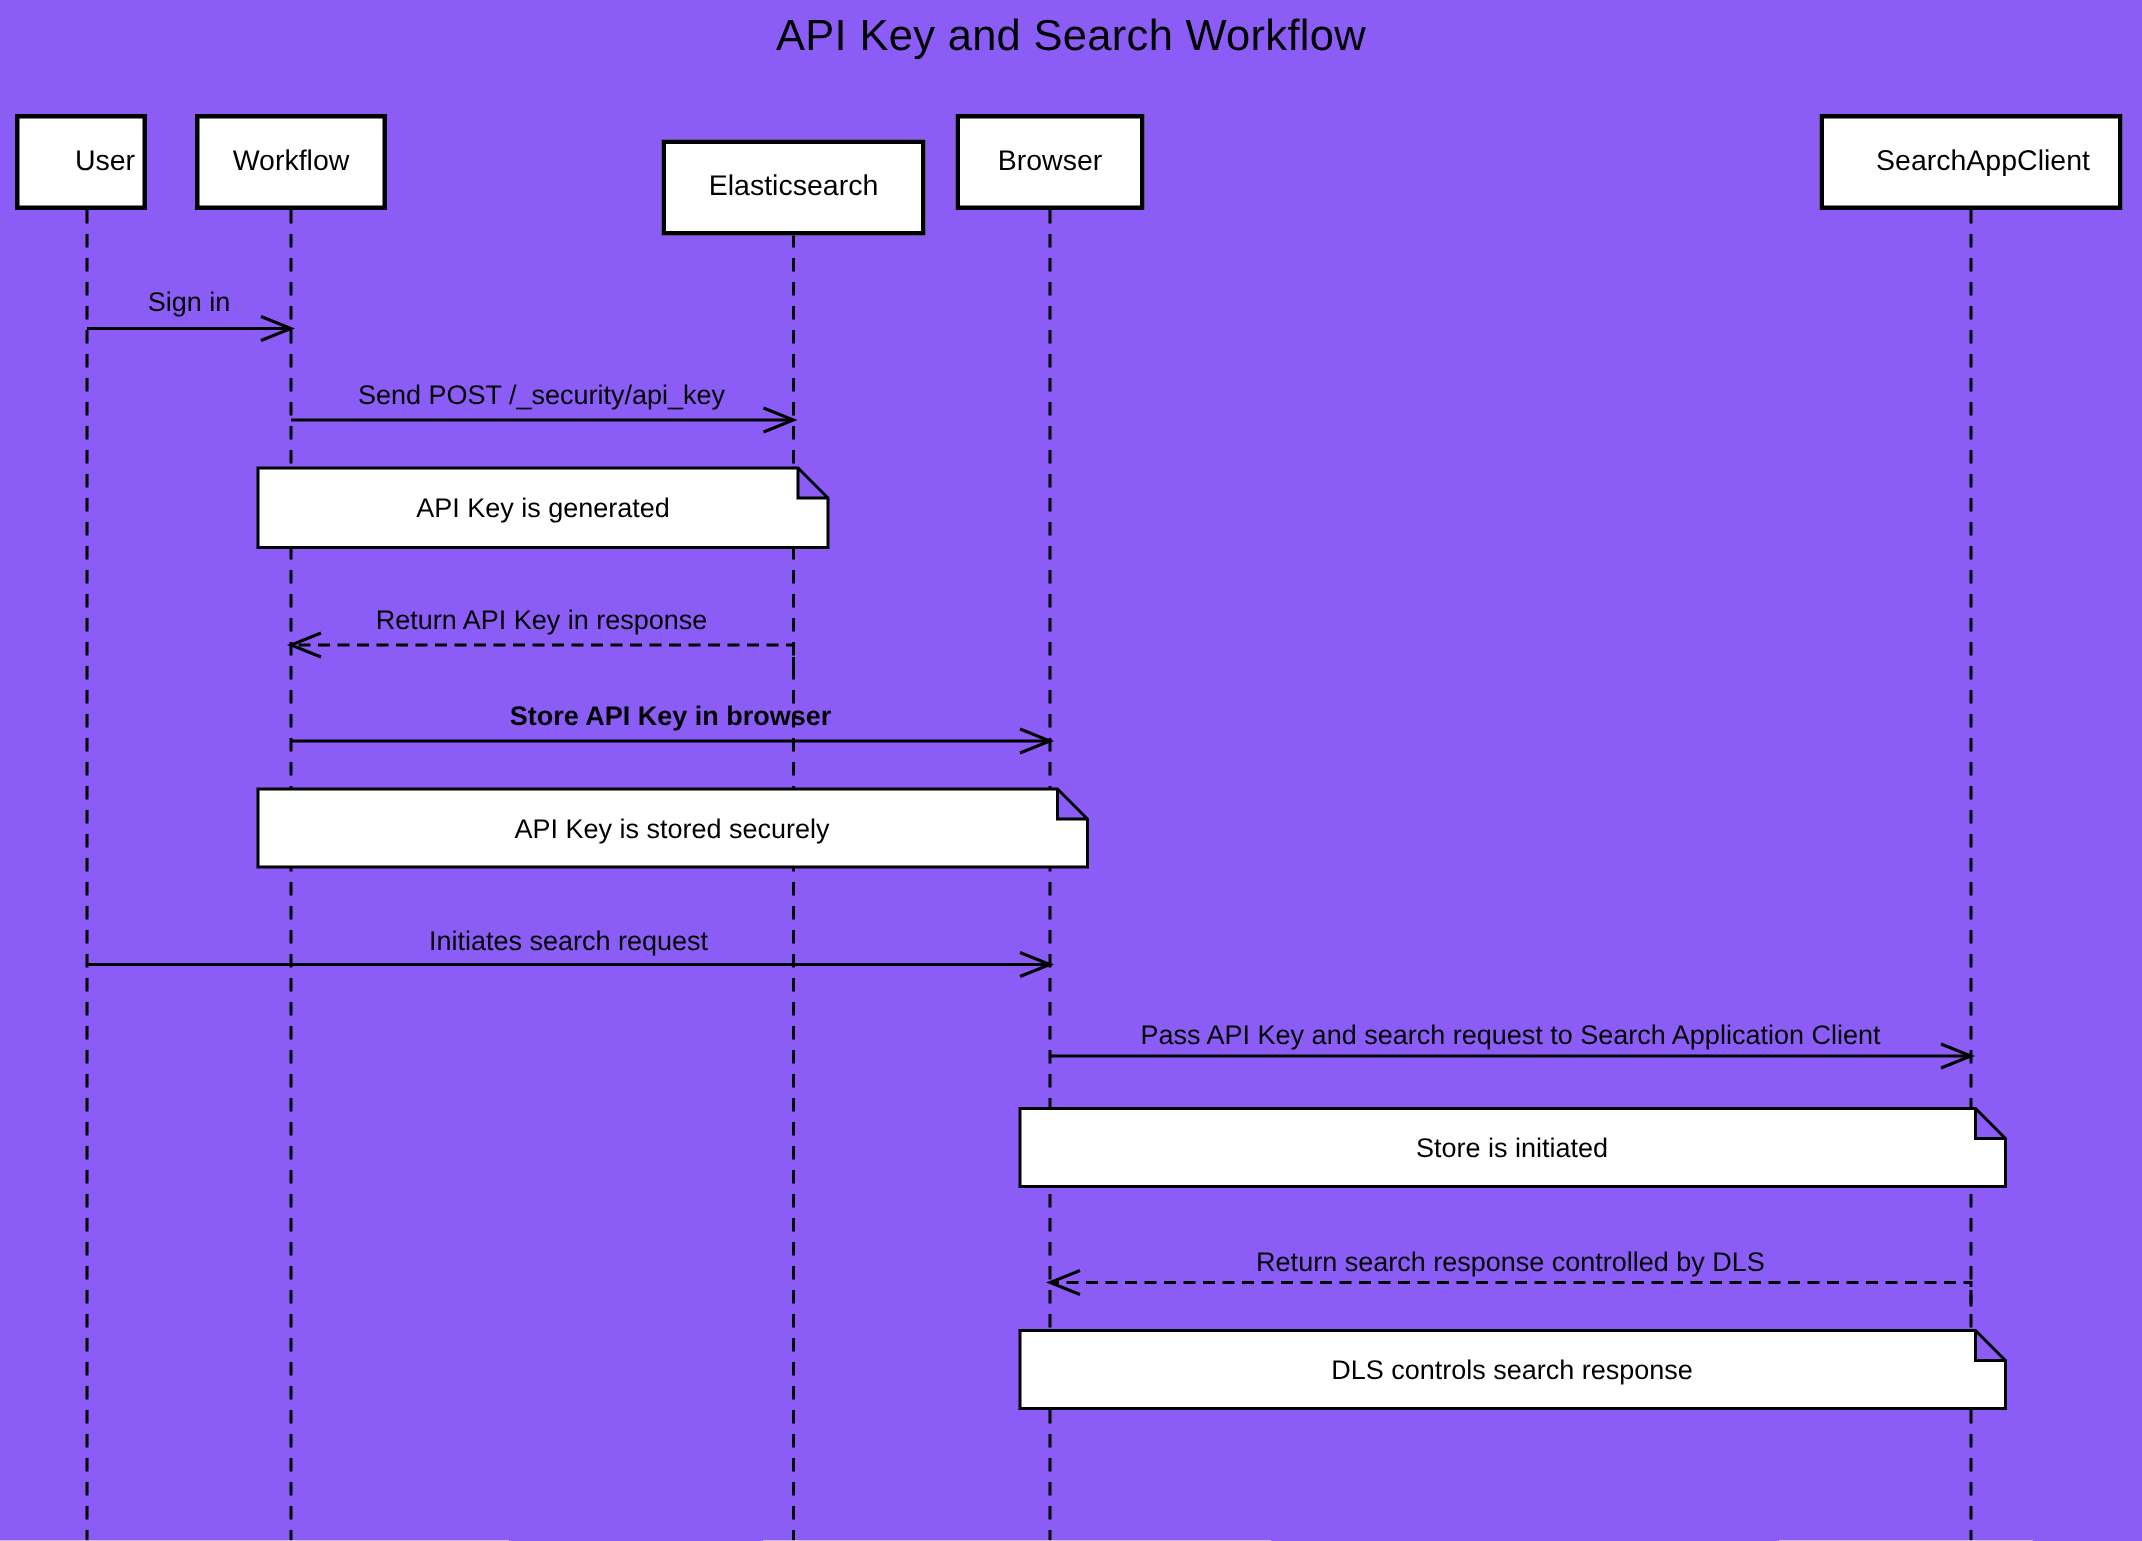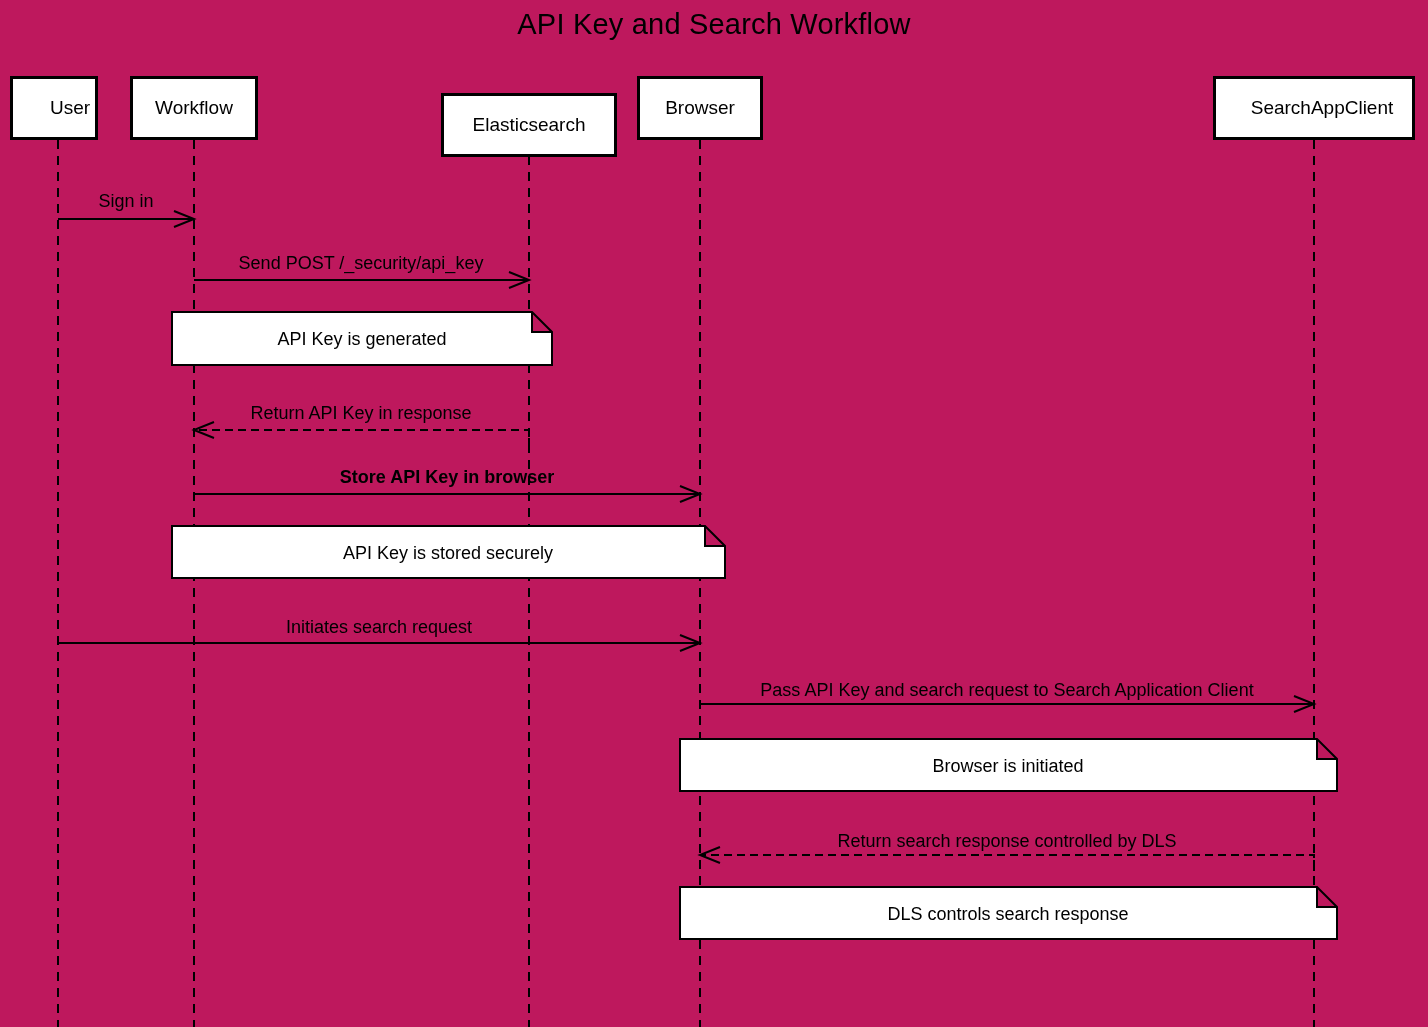--- a/index.html
+++ b/index.html
@@ -6,21 +6,21 @@
     margin: 0;
     padding: 0;
     background: #ffffff;
     font-family: "Liberation Sans", "DejaVu Sans", sans-serif;
     color: #000000;
   }
   .canvas {
     position: relative;
     width: 1428px;
     height: 1027px;
-    background: #be185d;
+    background: #8b5cf6;
     overflow: hidden;
   }
   .diagram-title {
     position: absolute;
     top: 8px;
     left: 0;
     width: 100%;
     text-align: center;
     font-size: 29px;
     font-weight: 400;
@@ -126,16 +126,16 @@
   <div class="msg-label" style="left:126px;  top:190px;">Sign in</div>
   <div class="msg-label" style="left:361px;  top:252px;">Send POST /_security/api_key</div>
   <div class="msg-label" style="left:361px;  top:402px;">Return API Key in response</div>
   <div class="msg-label" style="left:447px;  top:466px;font-weight:bold;">Store API Key in browser</div>
   <div class="msg-label" style="left:379px;  top:616px;">Initiates search request</div>
   <div class="msg-label" style="left:1007px; top:679px;">Pass API Key and search request to Search Application Client</div>
   <div class="msg-label" style="left:1007px; top:830px;">Return search response controlled by DLS</div>
 
   <div class="note-label" style="left:362px;  top:339px;">API Key is generated</div>
   <div class="note-label" style="left:448px;  top:553px;">API Key is stored securely</div>
-  <div class="note-label" style="left:1008px; top:766px;">Browser is initiated</div>
+  <div class="note-label" style="left:1008px; top:766px;">Store is initiated</div>
   <div class="note-label" style="left:1008px; top:914px;">DLS controls search response</div>
 
 </div>
 
 </body></html>

